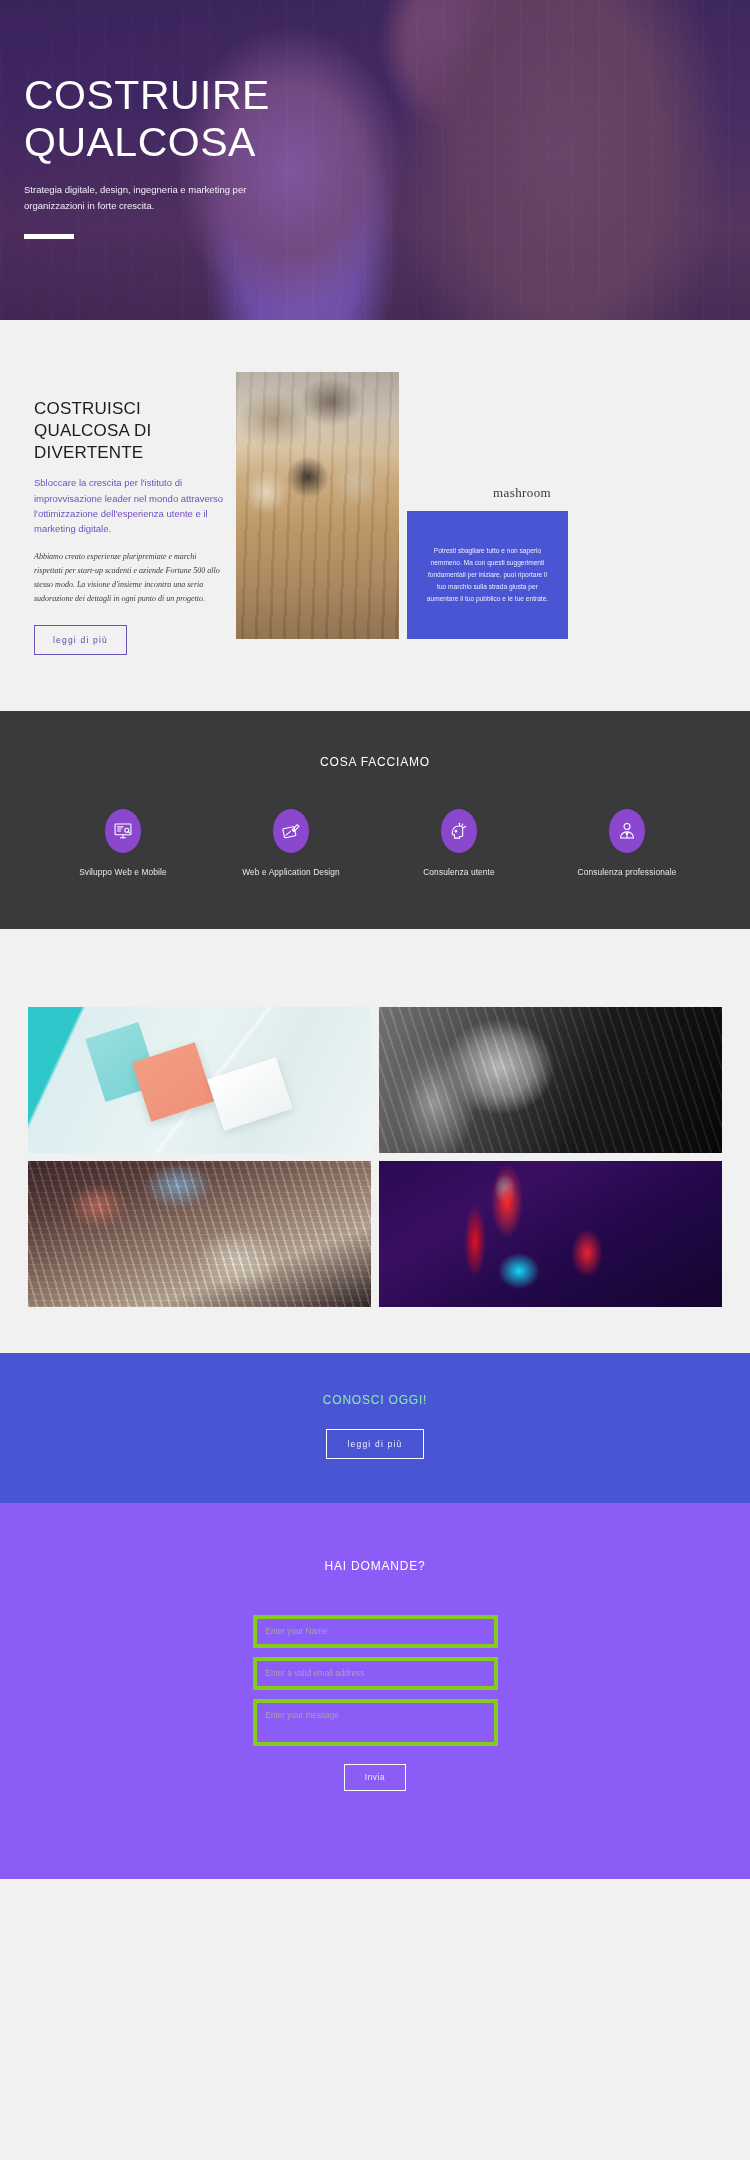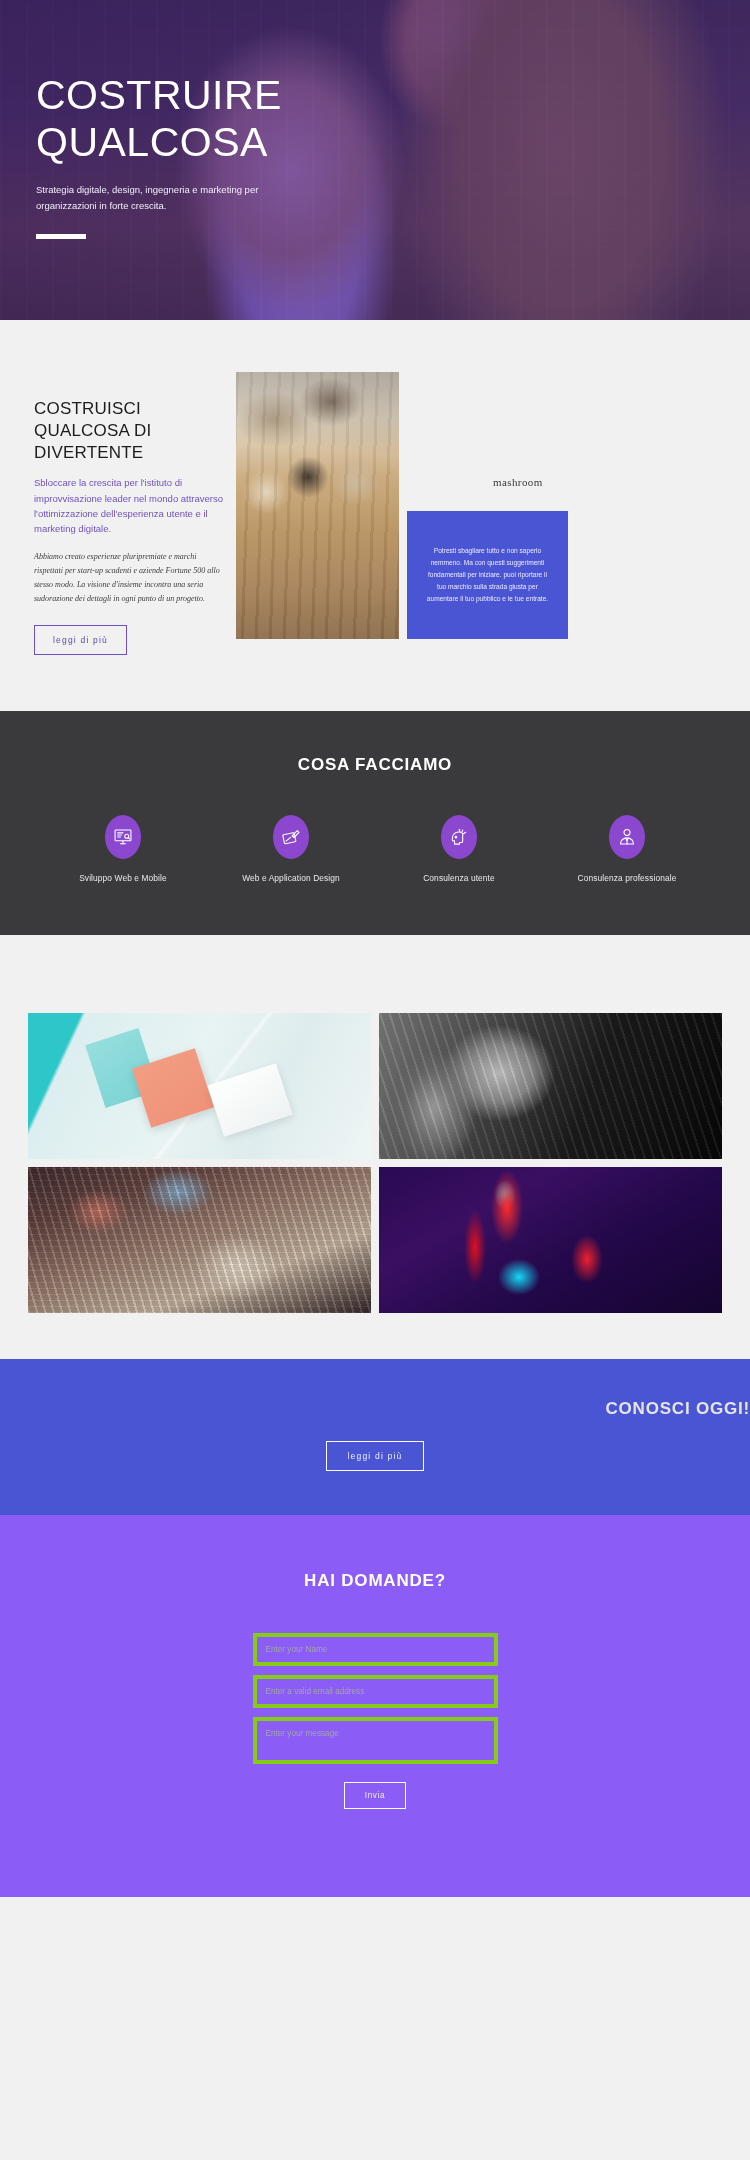--- a/index.html
+++ b/index.html
@@ -45,21 +45,21 @@
     background: linear-gradient(100deg, rgba(126,78,196,0.88) 0%, rgba(124,74,192,0.72) 45%, rgba(120,70,186,0.60) 100%);
     mix-blend-mode: multiply;
   }
   .hero-tint {
     position: absolute;
     inset: 0;
     background: rgba(121,76,190,0.30);
   }
   .hero-inner {
     position: absolute;
-    left: 36px;
+    left: 24px;
     top: 72px;
     right: 40px;
   }
   .hero-title {
     color: #ffffff;
     font-size: 41px;
     line-height: 1.15;
     font-weight: 400;
     letter-spacing: .5px;
     text-transform: uppercase;
@@ -164,23 +164,23 @@
   .ph-lamps {
     height: 130px;
     background:
       radial-gradient(ellipse 34px 22px at 44px 52px, #7a6murky 0%, rgba(0,0,0,0) 0%),
       radial-gradient(ellipse 30px 24px at 42px 48px, #8b7d62 0%, #5d5240 55%, rgba(90,80,62,0) 80%),
       radial-gradient(ellipse 20px 16px at 92px 70px, #8b7d62 0%, #5d5240 55%, rgba(90,80,62,0) 82%),
       linear-gradient(180deg, #f3f1ec 0%, #eceae4 55%, #dcd8cf 100%);
   }
   .ph-lamps .lamp-label {
     position: absolute;
-    left: 86px; top: 104px;
+    left: 86px; top: 113px;
     color: #3a3a3a;
-    font-size: 11px;
+    font-size: 13px;
     letter-spacing: .4px;
     font-family: "Liberation Serif", serif;
   }
   .quote-box {
     height: 128px;
     background: #4a55d4;
     display: flex;
     align-items: center;
     justify-content: center;
     padding: 0 16px;
@@ -194,22 +194,22 @@
   .stack-gap { height: 9px; }
 
   
   .services {
     background: #3a3a3c;
     padding: 44px 0 52px 0;
   }
   .section-title {
     text-align: center;
     color: #ffffff;
-    font-size: 17px;
-    font-weight: 700;
+    font-size: 12px;
+    font-weight: 400;
     letter-spacing: .8px;
     text-transform: uppercase;
   }
   .svc-row {
     margin-top: 40px;
     display: flex;
     justify-content: center;
     gap: 8px;
   }
   .svc {
@@ -316,21 +316,21 @@
       radial-gradient(ellipse 14px 20px at 126px 28px, #30e0ff 0%, rgba(40,200,240,0) 75%),
       linear-gradient(150deg, #2a0a52 0%, #3a0f62 30%, #23084a 60%, #15052f 100%);
   }
 
   
   .cta {
     background: #4a55d4;
     padding: 40px 0 44px 0;
     text-align: center;
   }
-  .cta .section-title { color: #e5e5e5; text-align: right; }
+  .cta .section-title { color: #86efac; }
   .btn-ghost {
     display: inline-block;
     margin-top: 22px;
     padding: 9px 20px;
     border: 1px solid #ffffff;
     color: #f0f0ff;
     background: transparent;
     font-size: 8.5px;
     letter-spacing: 1.2px;
     cursor: pointer;

